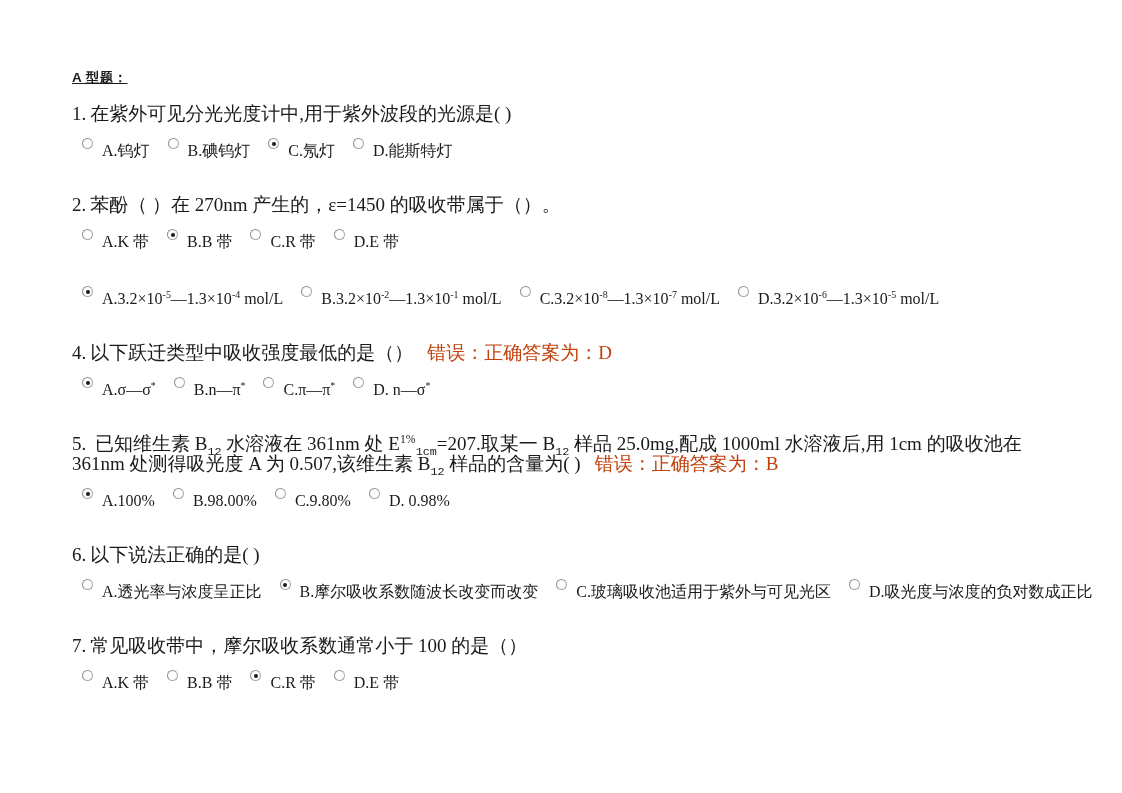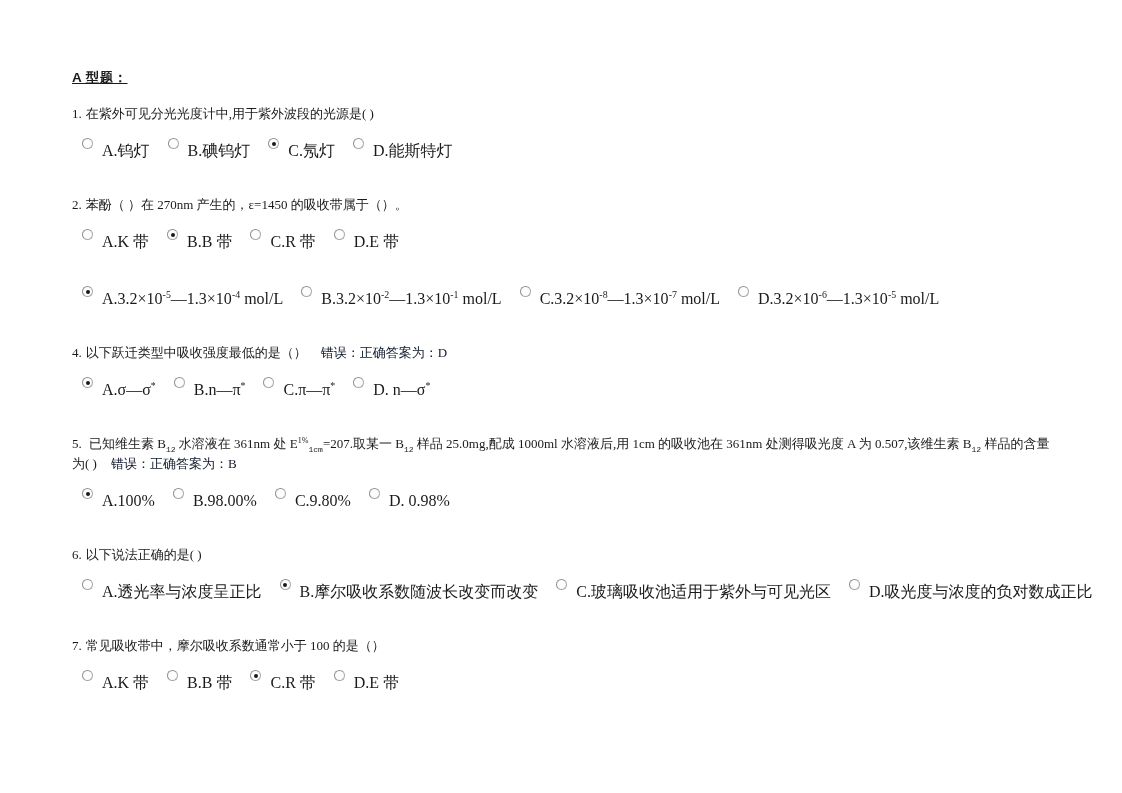--- a/index.html
+++ b/index.html
@@ -27,29 +27,29 @@
     font-weight: bold;
     letter-spacing: .4px;
     text-decoration: underline;
     margin: 0 0 17px 0;
     display: inline-block;
   }
   .q-block {
     margin-bottom: 14px;
   }
   .q-stem {
-    font-size: 13px;
+    font-size: 19px;
     line-height: 20px;
     margin: 0 0 4px 0;
   }
   .q-num {
     margin-right: 4px;
   }
   .feedback {
-    color: #0f172a;
+    color: #c2410c;
     margin-left: 14px;
   }
   .options {
     margin: 14px 0 0 0;
     padding: 0 0 0 10px;
     font-size: 16px;
     line-height: 20px;
     white-space: nowrap;
   }
   .opt {

